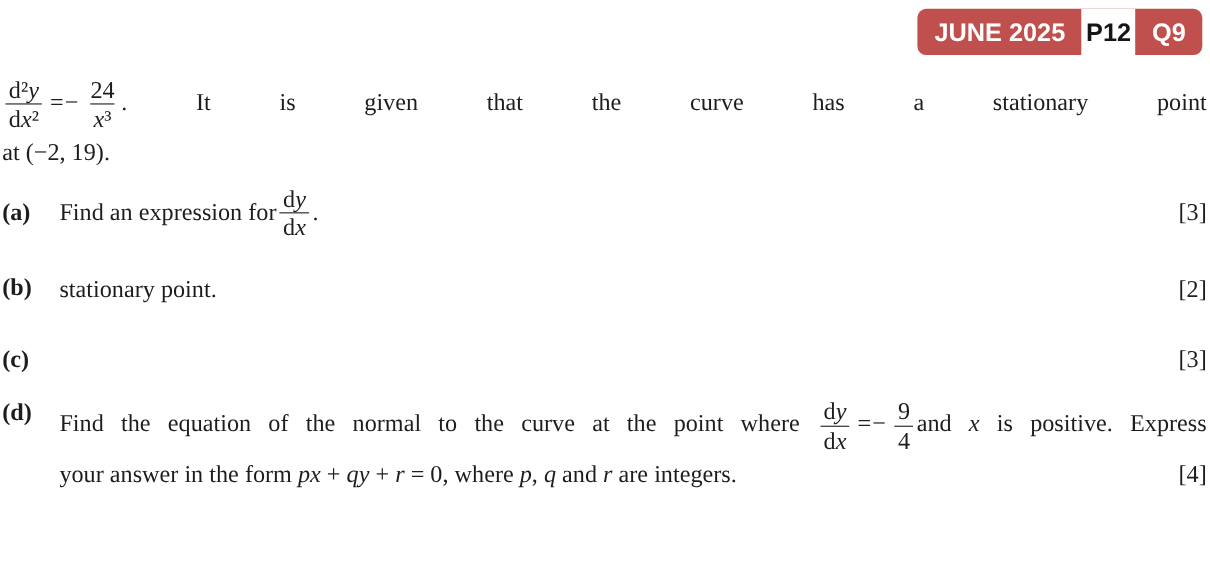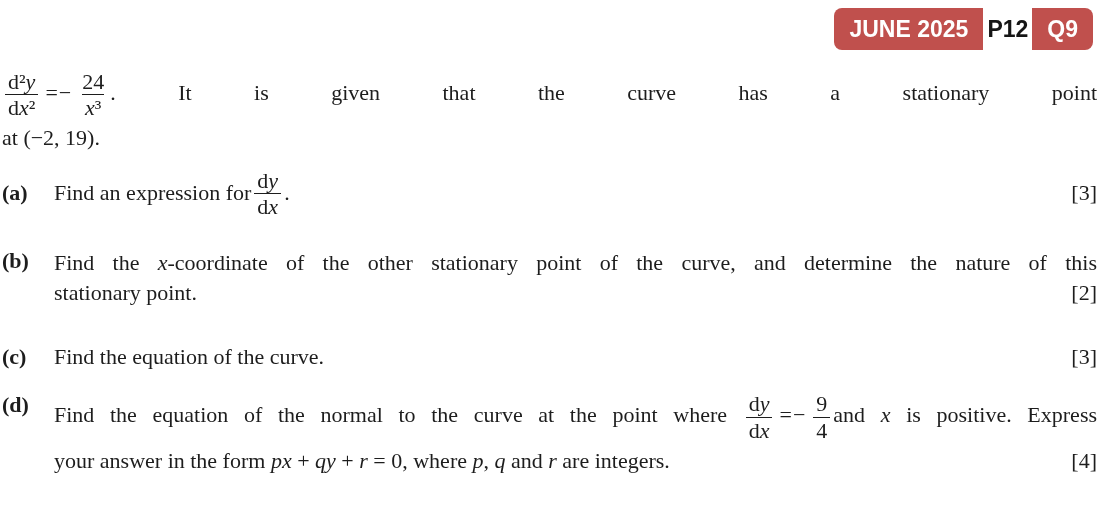--- a/index.html
+++ b/index.html
@@ -81,31 +81,29 @@
       <span class="fnum">d<span class="vit">y</span></span>
       <span class="fden">d<span class="vit">x</span></span>
     </span>
     <span>.</span>
   <span class="marks">[3]</span>
 </div>
 
 <div class="part row-b">
   <span class="plabel">(b)</span>
   <div class="pcontent">
-    <div class="pline jline">Find the <span class="vit">x</span>-coordinate of the other stationary point of the curve, and determine the nature of this</div>
     <div class="pline lineflex">
       <span>stationary point.</span>
       <span class="marks">[2]</span>
     </div>
   </div>
 </div>
 
 <div class="part row-c">
   <span class="plabel">(c)</span>
-  <span>Find the equation of the curve.</span>
   <span class="marks">[3]</span>
 </div>
 
 <div class="part row-d">
   <span class="plabel">(d)</span>
   <div class="pcontent">
     <div class="jfrac">
       <span>Find the equation of the normal to the curve at the point where</span>
       <span class="frac">
           <span class="fnum">d<span class="vit">y</span></span>

